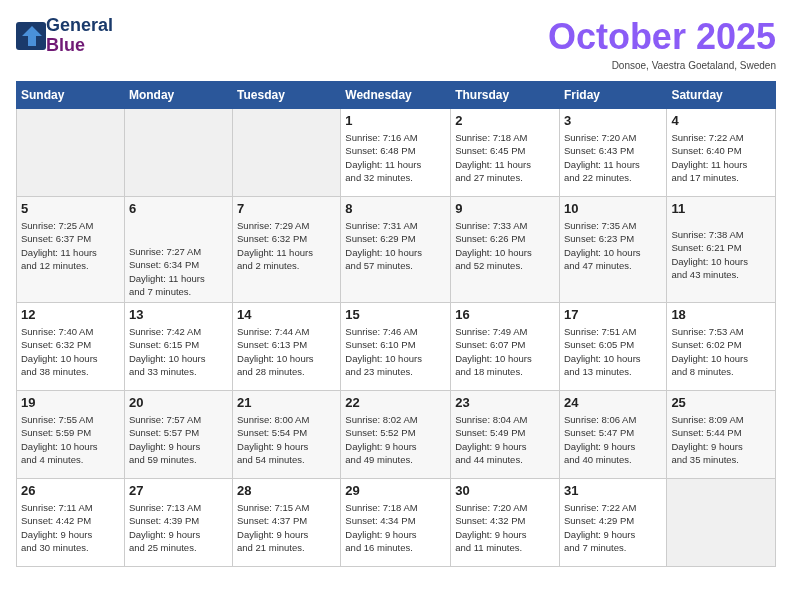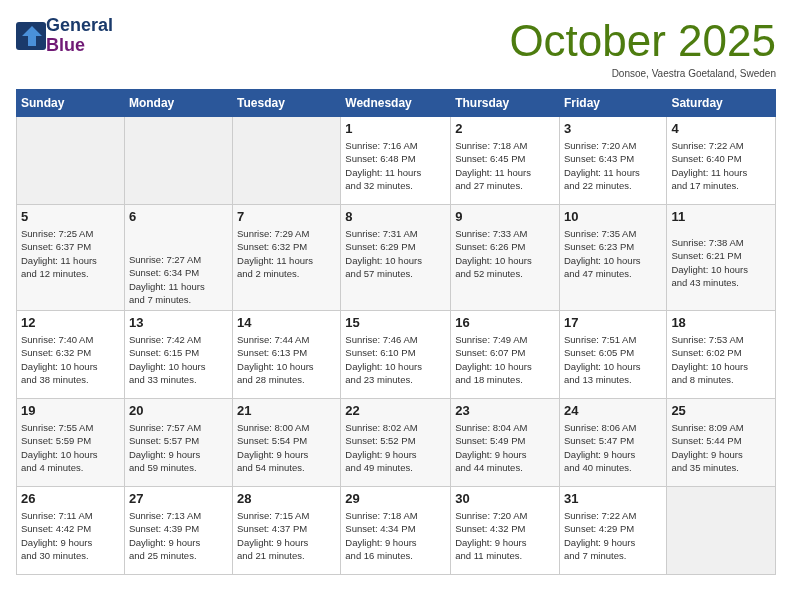--- a/index.html
+++ b/index.html
@@ -30,23 +30,23 @@
       color: #701a75;
     }
     .logo-icon {
       width: 30px;
       height: 28px;
     }
     .title-block {
       text-align: right;
     }
     .month-title {
-      font-size: 44px;
-      font-weight: normal;
-      color: #4d7c0f;
+      font-size: 36px;
+      font-weight: bold;
+      color: #8b5cf6;
     }
     .subtitle {
       font-size: 10px;
       color: #444;
       margin-top: 2px;
     }
     table {
       width: 100%;
       border-collapse: collapse;
       font-size: 10px;

